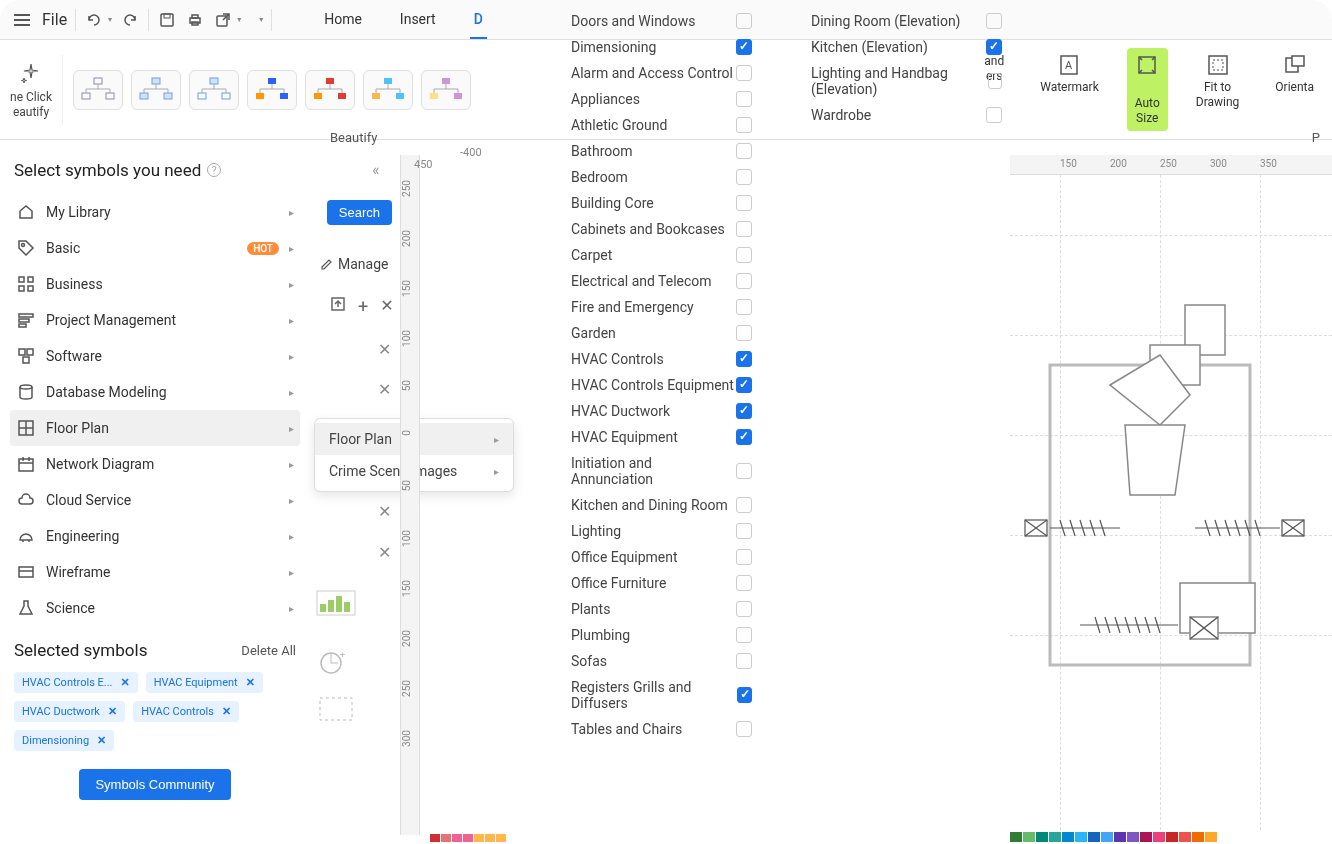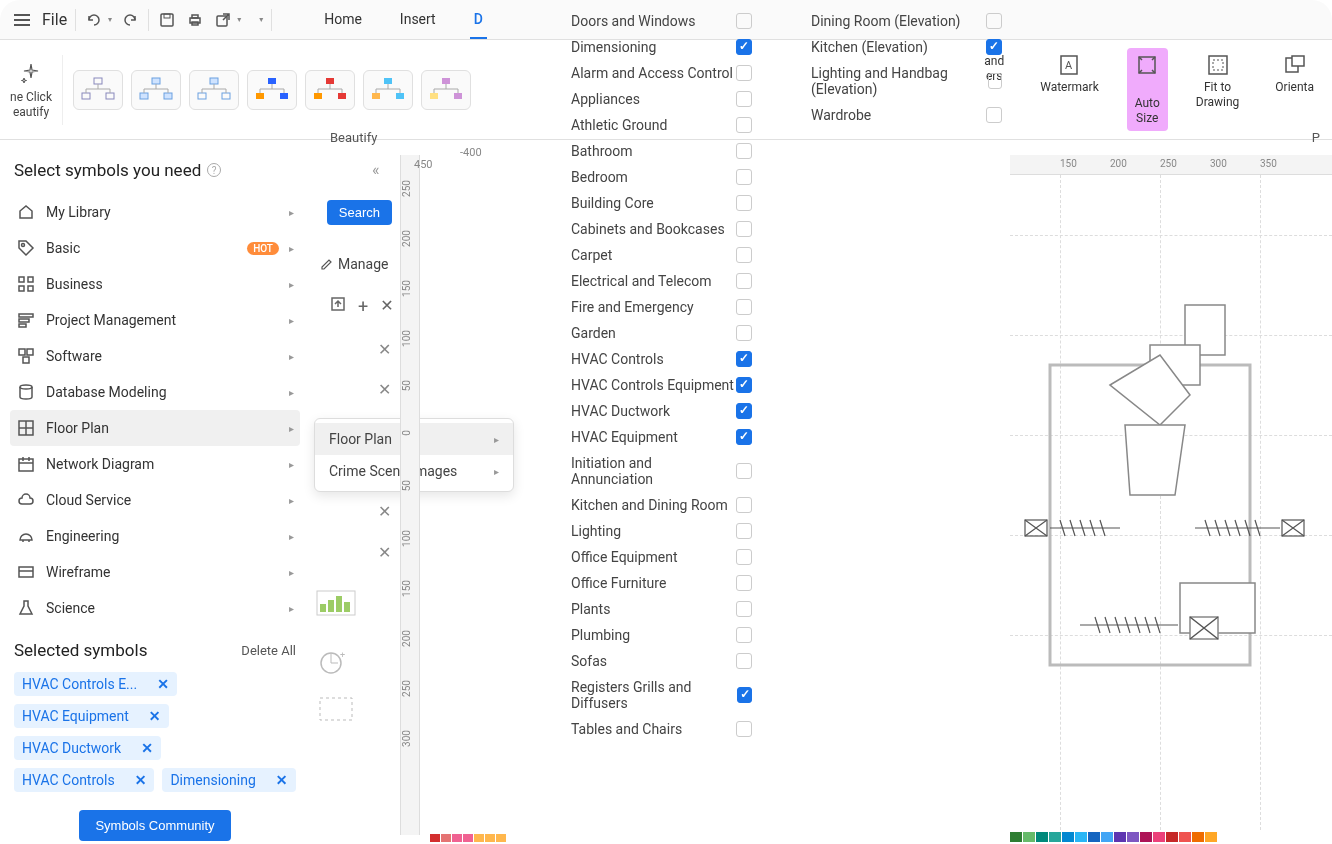--- a/index.html
+++ b/index.html
@@ -44,21 +44,21 @@
     background:#fff;
   }
   .ribbon-group { display:flex; flex-direction:column; align-items:center; gap:2px;}
   .ribbon-group .label { font-size:12px; color:#444; text-align:center; line-height:1.2;}
   .ribbon-icon-large { width:28px; height:28px; display:flex; align-items:center; justify-content:center; }
   .beautify-row { display:flex; gap:8px; }
   .beautify-thumb { width:50px; height:40px; border:1px solid #e0e0e0; border-radius:6px; display:flex; align-items:center; justify-content:center; background:#fafafa;}
   .ribbon-sep { width:1px; height:70px; background:#eee;}
   .ribbon-right { margin-left:auto; display:flex; gap:20px; }
   .ribbon-btn { display:flex; flex-direction:column; align-items:center; gap:4px; padding:6px 8px; cursor:pointer; border-radius:4px;}
-  .ribbon-btn.highlighted { background:#f0abfc;gap:20px;}
+  .ribbon-btn.highlighted { background:#bef264;gap:20px;}
   .ribbon-btn .rb-icon { width:22px; height:22px; border:1.5px solid #555; position:relative;}
   .ribbon-btn .rb-text { font-size:12px; color:#333; text-align:center; line-height:1.2;}
   .beautify-caption { position:absolute; top:130px; left:330px; font-size:13px; color:#555;}
   
   .left-panel {
     position:absolute;
     top:152px;
     left:10px;
     width:290px;
     background:#fff;
@@ -67,21 +67,21 @@
   .lp-help { width:14px; height:14px; border-radius:50%; border:1px solid #aaa; font-size:10px; color:#aaa; display:flex; align-items:center; justify-content:center;}
   .lp-item { display:flex; align-items:center; gap:10px; padding:8px 6px; cursor:pointer; border-radius:4px;}
   .lp-item:hover, .lp-item.hovered { background:#f0f0f0;}
   .lp-item .icon { width:20px; height:20px; display:flex; align-items:center; justify-content:center; color:#555;}
   .lp-item .text { flex:1; font-size:14px; color:#333;}
   .lp-item .chev { color:#999; font-size:10px;}
   .hot-badge { background:#ff8c3a; color:#fff; font-size:10px; padding:1px 6px; border-radius:8px; font-weight:500;}
   .selected-title { display:flex; justify-content:space-between; align-items:center; padding:14px 4px 8px 4px; font-size:17px; color:#222;}
   .delete-all { font-size:13px; color:#555; cursor:pointer;}
   .tags { display:flex; flex-wrap:wrap; gap:8px; padding:4px;}
-  .tag { background:#e6f2ff; color:#1a73e8; font-size:14px; padding:4px 8px; border-radius:4px; display:flex; align-items:center; gap:20px;}
+  .tag { background:#e6f2ff; color:#1a73e8; font-size:11px; padding:4px 8px; border-radius:4px; display:flex; align-items:center; gap:8px;}
   .tag .x { cursor:pointer; color:#1a73e8; font-weight:bold;}
   .symbols-community { margin:14px auto 0 auto; display:block; background:#1a73e8; color:#fff; border:none; padding:8px 16px; border-radius:4px; font-size:13px; cursor:pointer;}
   
   .collapse-arrows { position:absolute; top:160px; left:372px; color:#999; font-size:16px; cursor:pointer;}
   
   .search-area { position:absolute; top:200px; left:320px; width:72px; }
   .search-btn { background:#1a73e8; color:#fff; border:none; padding:5px 12px; border-radius:4px; font-size:13px; cursor:pointer; float:right;}
   .manage { position:absolute; top:256px; left:320px; font-size:14px; color:#444; display:flex; align-items:center; gap:4px; cursor:pointer;}
   .manage-icons { position:absolute; top:296px; left:330px; display:flex; gap:12px; color:#666; font-size:16px;}
   .row-x { position:absolute; left:378px; color:#888; font-size:16px; cursor:pointer;}

